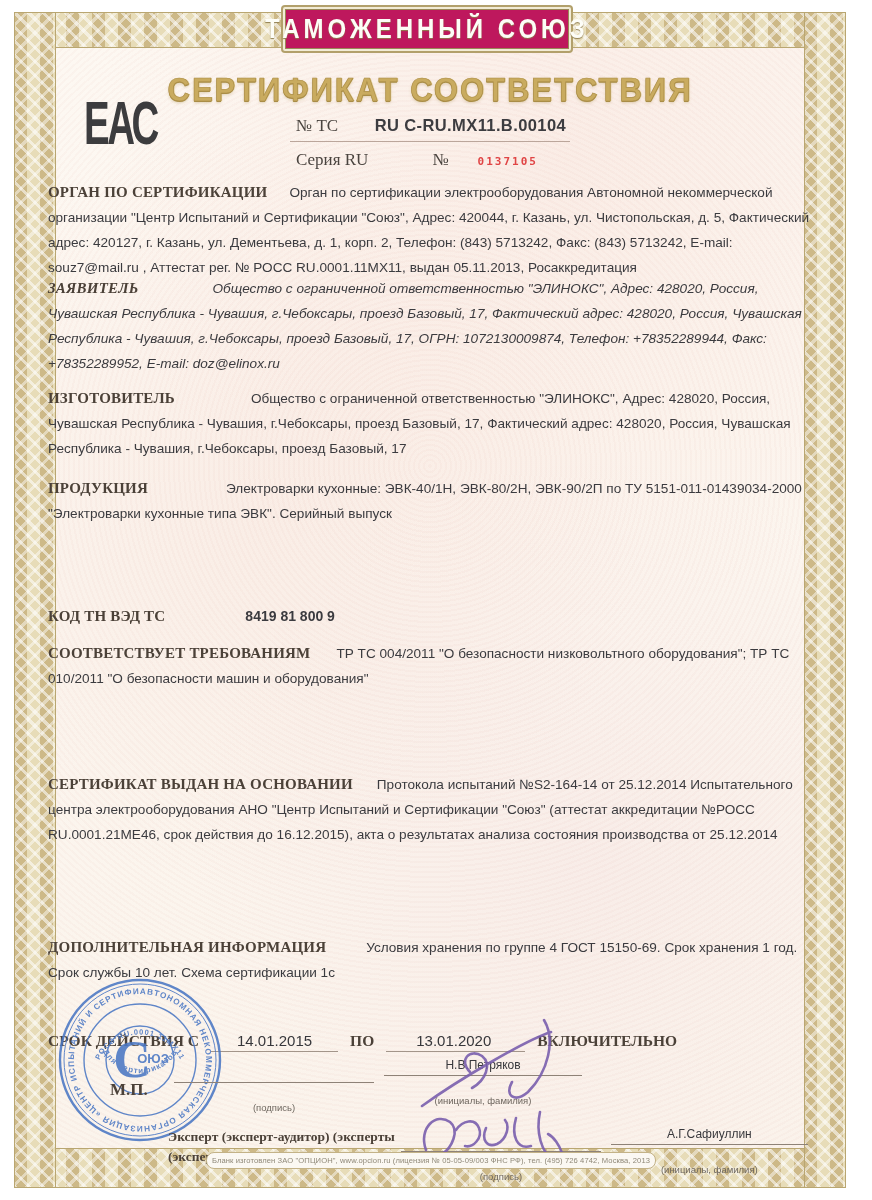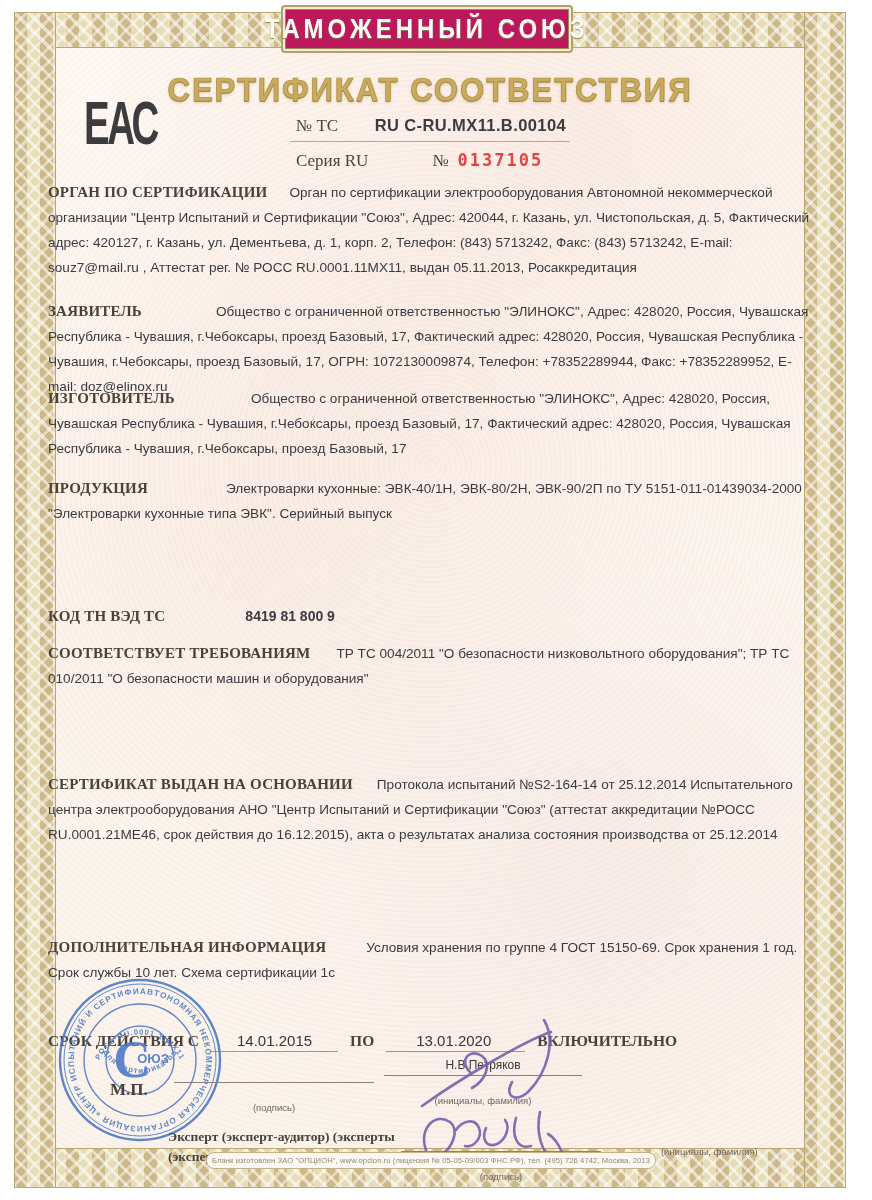--- a/index.html
+++ b/index.html
@@ -55,31 +55,31 @@
     text-shadow:0 1px 0 #a98e48,1px 0 0 #ddc78e,0 2px 3px rgba(170,140,70,.35);
     transform:scaleY(1.08);white-space:nowrap;
   }
   .no-ts-row{position:absolute;left:296px;top:116px;width:420px;}
   .no-ts-label{font-family:"Liberation Serif",serif;font-size:17px;color:#4a443f;}
   .no-ts-value{font-size:16.5px;font-weight:bold;color:#3c3c40;letter-spacing:.4px;margin-left:32px;}
   .no-ts-line{position:absolute;left:290px;top:141px;width:280px;border-bottom:1.3px solid #bba69b;}
   .seriya-row{position:absolute;left:296px;top:150px;width:420px;}
   .seriya-label{font-family:"Liberation Serif",serif;font-size:17px;color:#4a443f;}
   .seriya-no{font-family:"Liberation Serif",serif;font-size:17px;color:#4a443f;margin-left:60px;}
-  .serial{font-family:"DejaVu Sans Mono",monospace;font-weight:bold;font-size:17px;color:#e04545;letter-spacing:2px;margin-left:4px;}
+  .serial{font-family:"DejaVu Sans Mono",monospace;font-weight:bold;font-size:11px;color:#e04545;letter-spacing:2px;margin-left:24px;}
   
   .sec{position:absolute;left:48px;width:762px;font-size:13.6px;line-height:25px;color:#3b3b3f;}
   .sec .lbl{
     font-family:"Liberation Serif",serif;font-weight:bold;font-size:15px;
     color:#4b4138;letter-spacing:.2px;
   }
   .sec .gap{display:inline-block;height:1px;}
   .g-organ{width:22px;} .g-zay{width:74px;} .g-izg{width:76px;} .g-prod{width:78px;}
   .g-kod{width:80px;} .g-soot{width:26px;} .g-osn{width:24px;} .g-dop{width:40px;}
-  .s-organ{top:180px;} .s-zay{top:299px;} .s-izg{top:386px;} .s-prod{top:476px;}
+  .s-organ{top:180px;} .s-zay{top:276px;font-style:italic;} .s-izg{top:386px;} .s-prod{top:476px;}
   .s-kod{top:604px;} .s-soot{top:641px;} .s-osn{top:772px;} .s-dop{top:935px;}
   .kod-value{font-size:14px;font-weight:bold;color:#3b3b3f;}
   
   .validity{position:absolute;left:48px;top:1024px;width:740px;display:flex;align-items:baseline;}
   .validity .vlbl{font-family:"Liberation Serif",serif;font-weight:bold;font-size:15.5px;color:#4b4138;white-space:nowrap;}
   .validity .vdate{font-size:15px;color:#37373b;border-bottom:1.2px solid #a3958a;padding:0 26px 2px 26px;margin:8px 12px;white-space:nowrap;}
   .validity .vdate2{padding:0 34px 2px 30px;}
   
   .mp{position:absolute;left:110px;top:1080px;font-family:"Liberation Serif",serif;font-weight:bold;font-size:17px;color:#4b4138;}
   .signing{position:absolute;left:168px;top:1058px;width:640px;}
@@ -208,20 +208,21 @@
     </div>
   </div>
   <div class="sig-row">
     <div class="sig-role">Эксперт (эксперт-аудитор) (эксперты (эксперты-аудиторы))</div>
     <div class="sig-col">
       <div class="sig-space"></div>
       <div class="sig-line"></div>
       <div class="sig-cap">(подпись)</div>
     </div>
     <div class="name-col">
+      <div class="sig-name sig-line">А.Г.Сафиуллин</div>
       <div class="sig-cap">(инициалы, фамилия)</div>
     </div>
   </div>
 </div>
 
 <svg class="ink" viewBox="0 0 240 170">
   <g fill="none" stroke="#7a5fae" stroke-width="2.6" stroke-linecap="round" opacity="0.9">
     <path d="M34,98 C70,72 138,32 163,24"></path>
     <path d="M156,12 C168,32 160,64 140,84 C127,95 116,88 124,74"></path>
     <path d="M82,64 C70,52 82,40 94,48 C104,56 98,72 84,80"></path>

